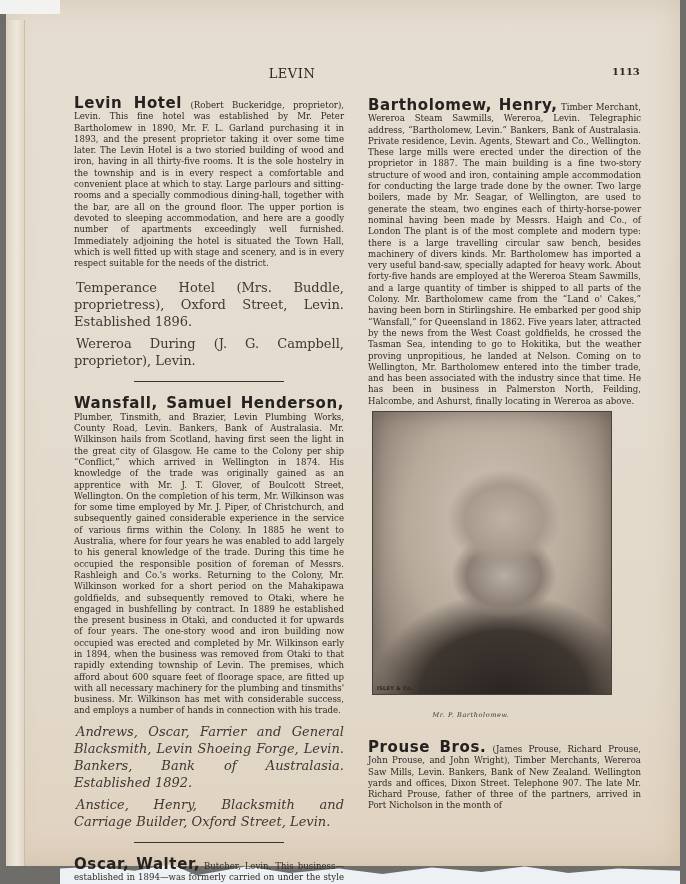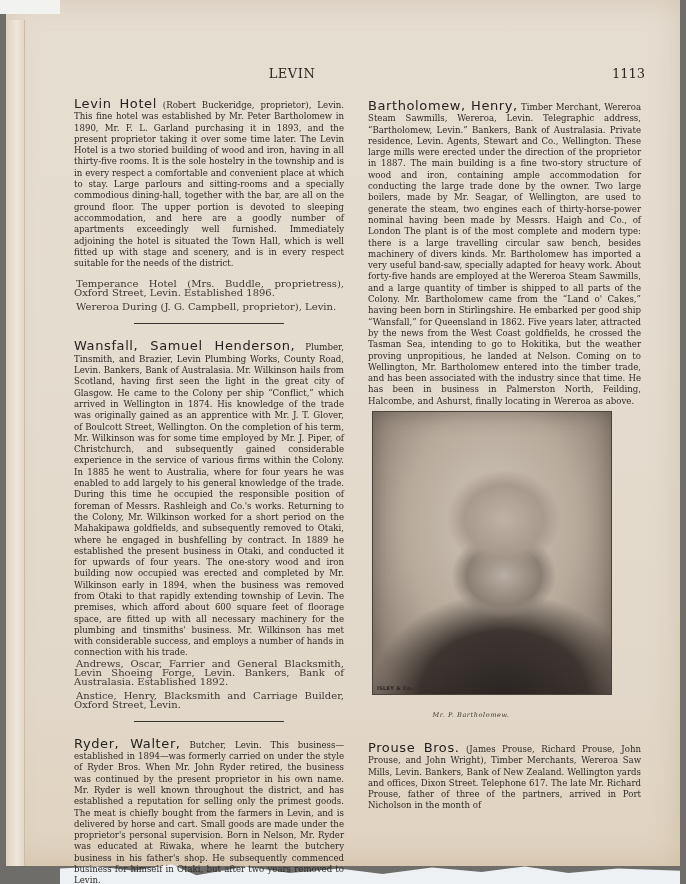--- a/index.html
+++ b/index.html
@@ -28,34 +28,34 @@
     }
     .text {
       font-family: "DejaVu Serif", "Liberation Serif", serif;
       color: #2e2a26;
     }
     .running-head {
       position: absolute; top: 66px; left: 0; width: 584px; text-align: center;
       font-size: 13px; letter-spacing: 0.5px;
     }
     .page-number {
-      position: absolute; top: 66px; left: 612px; font-size: 13px; font-weight: normal;
+      position: absolute; top: 66px; left: 612px; font-size: 10px; font-weight: bold;
     }
     .col {
       position: absolute; font-size: 8.6px; line-height: 11.3px; text-align: justify;
     }
     .col-left { left: 74px; top: 98px; width: 270px; }
     .col-right { left: 368px; top: 100px; width: 273px; }
     .entry-title {
       font-family: "DejaVu Sans", "Liberation Sans", sans-serif;
-      font-weight: normal; font-size: 13px; letter-spacing: 0.6px; color: #262220;
+      font-weight: bold; font-size: 15px; letter-spacing: 0.6px; color: #262220;
     }
     .entry p { margin: 0; text-indent: 0; }
     .minor {
-      font-size: 10px; line-height: 9px; margin: 10px 0 0 0; color: #3e3934;
+      font-size: 13px; line-height: 17px; margin: 10px 0 0 0; color: #3e3934;
     }
     .minor p { margin: 0 0 5px 0; text-indent: 2px; }
     .rule {
       width: 150px; height: 1px; background: #3a3430; margin: 12px auto 16px auto;
     }
     .portrait {
       position: absolute; left: 372px; top: 411px; width: 238px; height: 282px;
       border: 1px solid #4a433d;
       background:
         radial-gradient(ellipse 30% 22% at 55% 38%, #bfb2a4 0%, #a89a8c 55%, transparent 80%),
@@ -97,29 +97,29 @@
     <p>Wereroa During (J. G. Campbell, proprietor), Levin.</p>
   </div>
   <div class="rule"></div>
 
   <div class="entry">
     <p>
       <span class="entry-title">Wansfall, Samuel Henderson,</span>
       <span>Plumber, Tinsmith, and Brazier, Levin Plumbing Works, County Road, Levin. Bankers, Bank of Australasia. Mr. Wilkinson hails from Scotland, having first seen the light in the great city of Glasgow. He came to the Colony per ship “Conflict,” which arrived in Wellington in 1874. His knowledge of the trade was originally gained as an apprentice with Mr. J. T. Glover, of Boulcott Street, Wellington. On the completion of his term, Mr. Wilkinson was for some time employed by Mr. J. Piper, of Christchurch, and subsequently gained considerable experience in the service of various firms within the Colony. In 1885 he went to Australia, where for four years he was enabled to add largely to his general knowledge of the trade. During this time he occupied the responsible position of foreman of Messrs. Rashleigh and Co.'s works. Returning to the Colony, Mr. Wilkinson worked for a short period on the Mahakipawa goldfields, and subsequently removed to Otaki, where he engaged in bushfelling by contract. In 1889 he established the present business in Otaki, and conducted it for upwards of four years. The one-story wood and iron building now occupied was erected and completed by Mr. Wilkinson early in 1894, when the business was removed from Otaki to that rapidly extending township of Levin. The premises, which afford about 600 square feet of floorage space, are fitted up with all necessary machinery for the plumbing and tinsmiths' business. Mr. Wilkinson has met with considerable success, and employs a number of hands in connection with his trade.</span>
     </p>
   </div>
-  <div class="minor" style="margin-top:0;">
+  <div class="minor" style="margin-top:6px;font-style:italic;">
     <p>Andrews, Oscar, Farrier and General Blacksmith, Levin Shoeing Forge, Levin. Bankers, Bank of Australasia. Established 1892.</p>
     <p>Anstice, Henry, Blacksmith and Carriage Builder, Oxford Street, Levin.</p>
   </div>
   <div class="rule"></div>
 
   <div class="entry">
     <p>
-      <span class="entry-title">Ryder, Walter,</span>
+      <span class="entry-title">Oscar, Walter,</span>
       <span>Butcher, Levin. This business—established in 1894—was formerly carried on under the style of Ryder Bros. When Mr. John Ryder retired, the business was continued by the present proprietor in his own name. Mr. Ryder is well known throughout the district, and has established a reputation for selling only the primest goods. The meat is chiefly bought from the farmers in Levin, and is delivered by horse and cart. Small goods are made under the proprietor's personal supervision. Born in Nelson, Mr. Ryder was educated at Riwaka, where he learnt the butchery business in his father's shop. He subsequently commenced business for himself in Otaki, but after two years removed to Levin.</span>
     </p>
   </div>
 </div>
 
 <div class="text col col-right">
   <div class="entry">
     <p>
       <span class="entry-title">Bartholomew, Henry,</span>
       <span>Timber Merchant, Wereroa Steam Sawmills, Wereroa, Levin. Telegraphic address, “Bartholomew, Levin.” Bankers, Bank of Australasia. Private residence, Levin. Agents, Stewart and Co., Wellington. These large mills were erected under the direction of the proprietor in 1887. The main building is a fine two-story structure of wood and iron, containing ample accommodation for conducting the large trade done by the owner. Two large boilers, made by Mr. Seagar, of Wellington, are used to generate the steam, two engines each of thirty-horse-power nominal having been made by Messrs. Haigh and Co., of London The plant is of the most complete and modern type: there is a large travelling circular saw bench, besides machinery of divers kinds. Mr. Bartholomew has imported a very useful band-saw, specially adapted for heavy work. About forty-five hands are employed at the Wereroa Steam Sawmills, and a large quantity of timber is shipped to all parts of the Colony. Mr. Bartholomew came from the “Land o' Cakes,” having been born in Stirlingshire. He embarked per good ship “Wansfall,” for Queensland in 1862. Five years later, attracted by the news from the West Coast goldfields, he crossed the Tasman Sea, intending to go to Hokitika, but the weather proving unpropitious, he landed at Nelson. Coming on to Wellington, Mr. Bartholomew entered into the timber trade, and has been associated with the industry since that time. He has been in business in Palmerston North, Feilding, Halcombe, and Ashurst, finally locating in Wereroa as above.</span>
@@ -129,16 +129,16 @@
 
 <div class="portrait" title="Portrait photograph of an elderly bearded man in a dark suit">
   <span class="photo-credit">ISLEY &amp; Co.</span>
 </div>
 <div class="text caption">Mr. P. Bartholomew.</div>
 
 <div class="text col col-right-lower">
   <div class="entry">
     <p>
       <span class="entry-title">Prouse Bros.</span>
-      <span>(James Prouse, Richard Prouse, John Prouse, and John Wright), Timber Merchants, Wereroa Saw Mills, Levin. Bankers, Bank of New Zealand. Wellington yards and offices, Dixon Street. Telephone 617. The late Mr. Richard Prouse, father of three of the partners, arrived in Port Nicholson in the month of</span>
+      <span>(James Prouse, Richard Prouse, John Prouse, and John Wright), Timber Merchants, Wereroa Saw Mills, Levin. Bankers, Bank of New Zealand. Wellington yards and offices, Dixon Street. Telephone 907. The late Mr. Richard Prouse, father of three of the partners, arrived in Port Nicholson in the month of</span>
     </p>
   </div>
 </div>
 
 </body></html>

